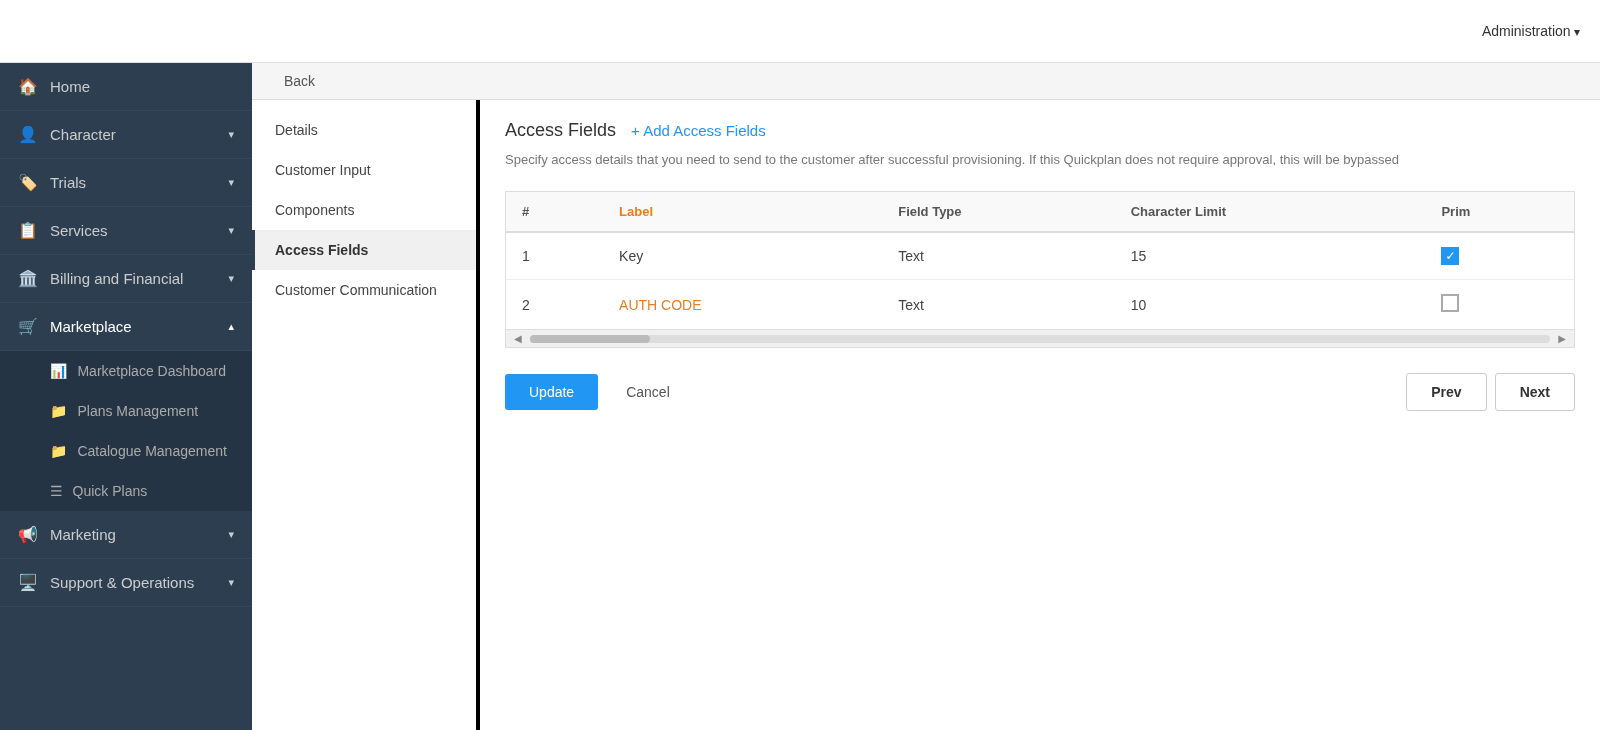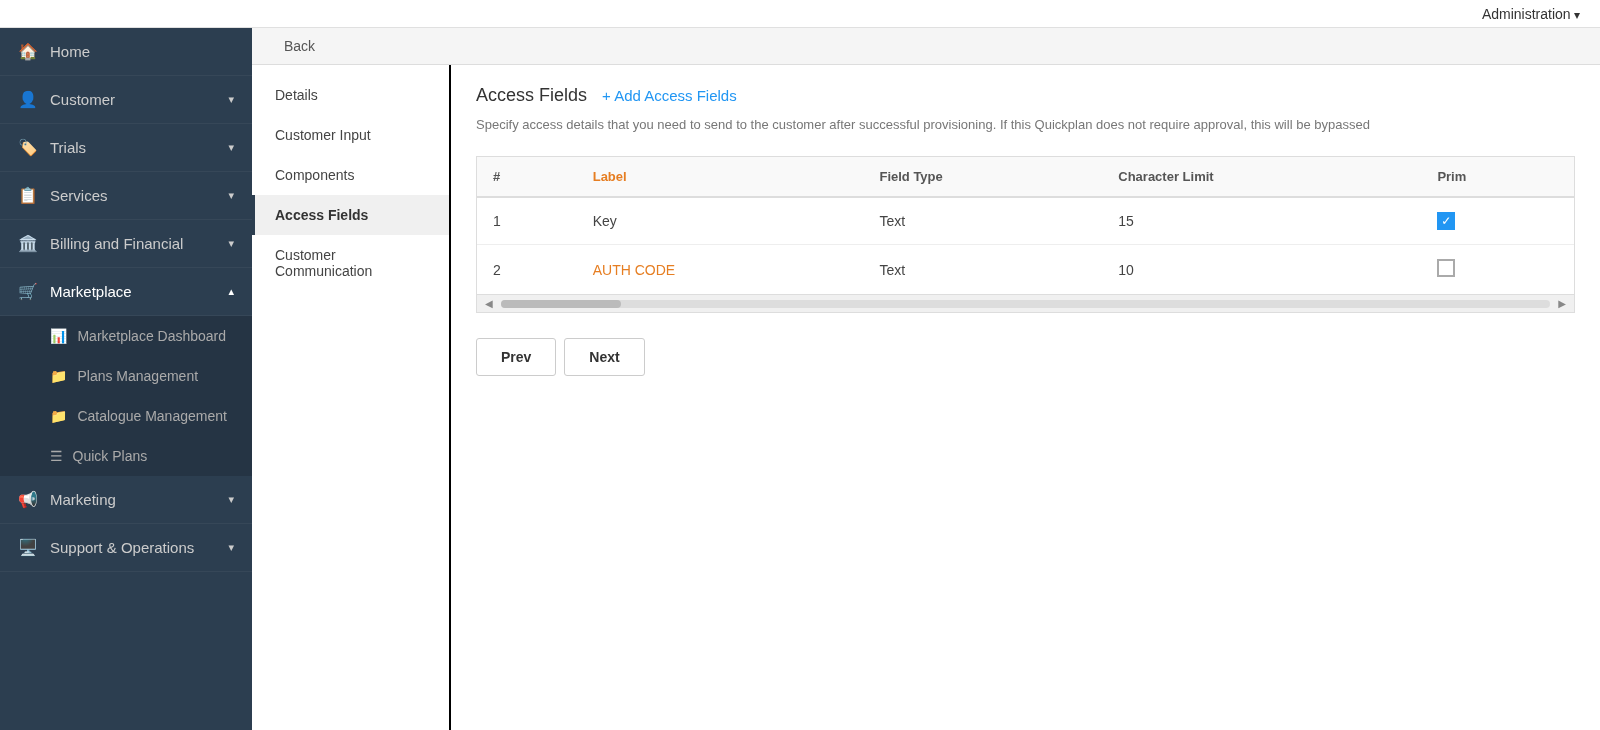--- a/index.html
+++ b/index.html
@@ -1,21 +1,21 @@
 <!DOCTYPE html>
 <html><head>
   <meta charset="utf-8">
   <style>
     * { box-sizing: border-box; margin: 0; padding: 0; }
     body { font-family: 'Segoe UI', Arial, sans-serif; font-size: 14px; background: #f0f0f0; display: flex; flex-direction: column; height: 730px; overflow: hidden; }
 
     
     .top-bar {
       background: #fff;
-      height: 28px;
+      height: 63px;
       display: flex;
       align-items: center;
       justify-content: flex-end;
       padding: 0 20px;
       border-bottom: 1px solid #e0e0e0;
       flex-shrink: 0;
     }
     .top-bar-admin {
       font-size: 14px;
       color: #333;
@@ -90,22 +90,22 @@
     
     .content-body {
       display: flex;
       flex: 1;
       overflow: hidden;
       background: #fff;
     }
 
     
     .left-nav {
-      width: 199px;
-      border-right: 2px solid #000000;
+      width: 228px;
+      border-right: 4px solid #000000;
       padding: 10px 0;
       flex-shrink: 0;
     }
     .left-nav-item {
       padding: 12px 20px;
       cursor: pointer;
       color: #444;
       font-size: 14px;
       border-left: 3px solid transparent;
     }
@@ -274,21 +274,21 @@
 
   <div class="sidebar">
 
     <div class="sidebar-item">
       <span class="icon">🏠</span>
       <span>Home</span>
     </div>
 
     <div class="sidebar-item">
       <span class="icon">👤</span>
-      <span>Customer</span>
+      <span>Character</span>
       <span class="chevron">▾</span>
     </div>
 
     <div class="sidebar-item">
       <span class="icon">🏷️</span>
       <span>Trials</span>
       <span class="chevron">▾</span>
     </div>
 
     <div class="sidebar-item">
@@ -415,20 +415,24 @@
           <div class="table-scroll-bar">
             <span class="scroll-arrow">◀</span>
             <div class="scroll-track">
               <div class="scroll-thumb"></div>
             </div>
             <span class="scroll-arrow">▶</span>
           </div>
         </div>
 
         <div class="buttons-row">
+          <div class="buttons-left">
+            <button class="btn-update">Update</button>
+            <button class="btn-cancel">Cancel</button>
+          </div>
           <div class="buttons-right">
             <button class="btn-prev">Prev</button>
             <button class="btn-next">Next</button>
           </div>
         </div>
 
       </div>
 
     </div>
 

